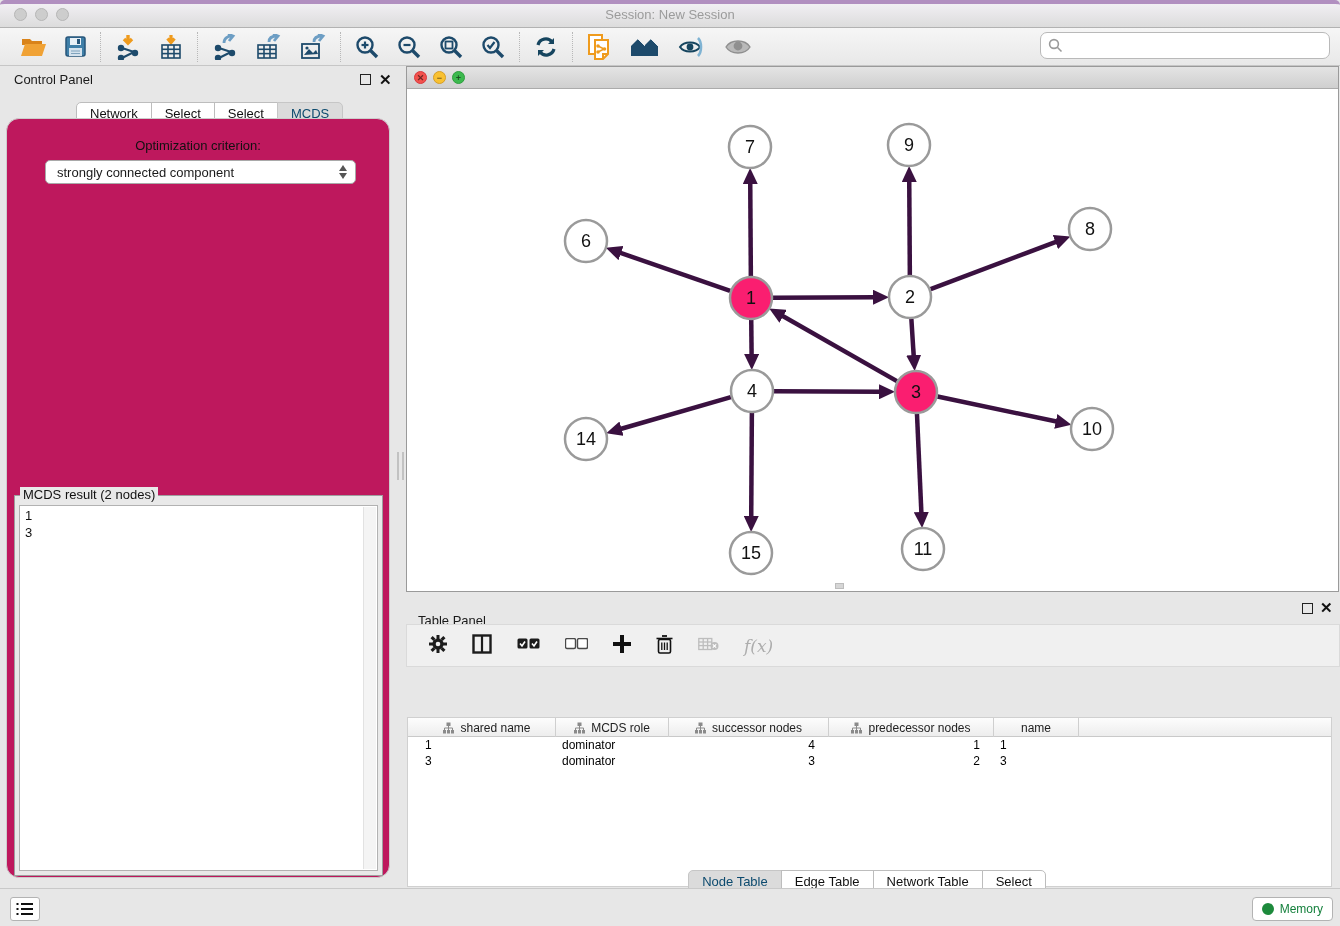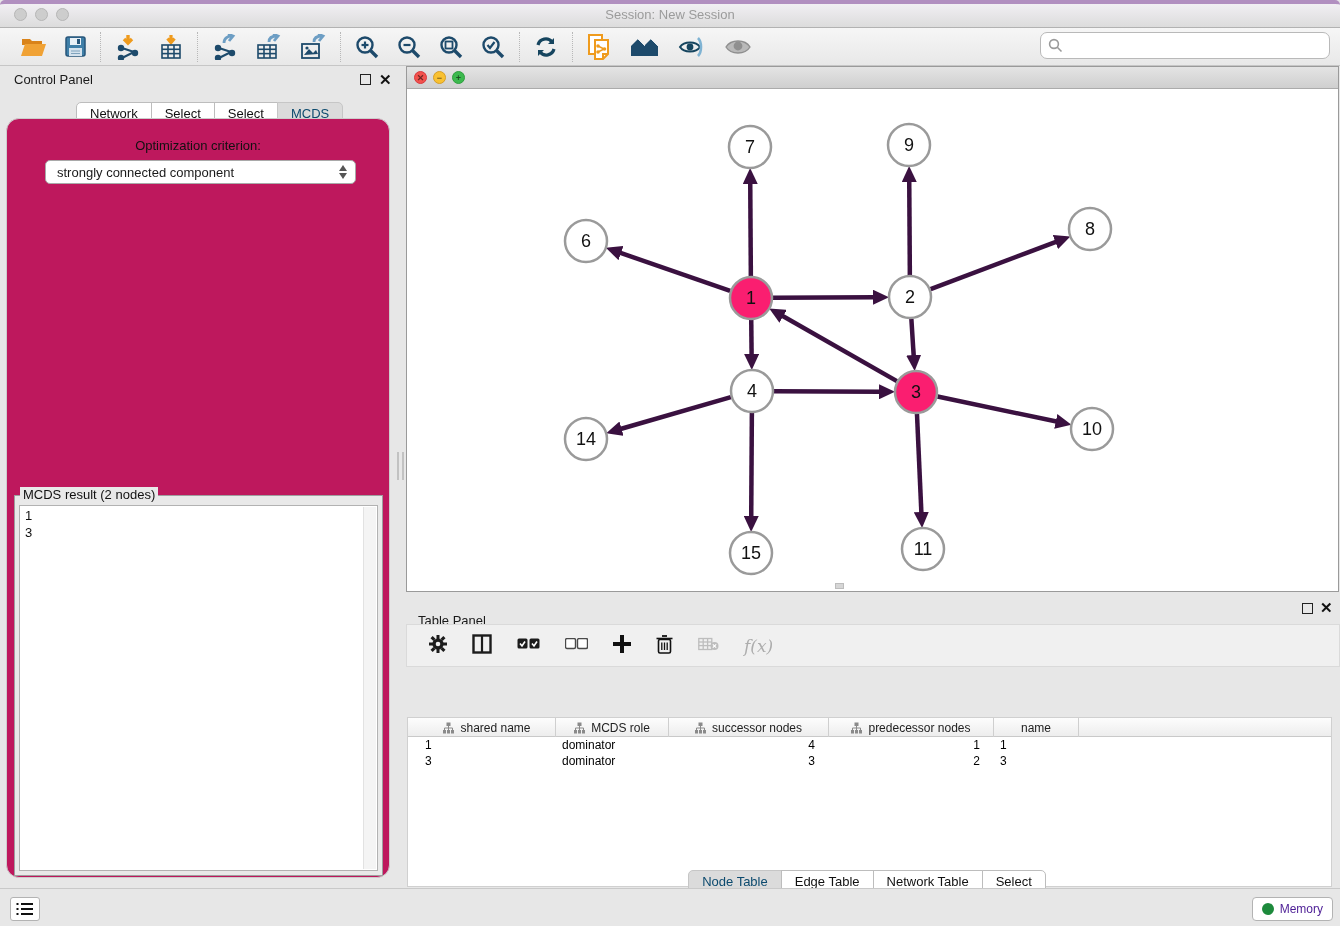--- a/index.html
+++ b/index.html
@@ -135,21 +135,21 @@
   
   .statusbar { left:0; top:888px; width:1340px; height:38px; background:#e7e7e7; border-top:1px solid #c9c9c9; }
   .list-btn {
     position:absolute; left:10px; top:8px; width:30px; height:24px;
     background:#fff; border:1px solid #b3b3b3; border-radius:3px;
     display:flex; align-items:center; justify-content:center;
   }
   .memory-btn {
     position:absolute; right:7px; top:8px; height:24px; padding:0 9px;
     background:#fff; border:1px solid #b3b3b3; border-radius:4px;
-    display:flex; align-items:center; gap:6px; font-size:12px; color:#4c1d95;
+    display:flex; align-items:center; gap:6px; font-size:12px; color:#15803d;
   }
   .memdot { width:12px; height:12px; border-radius:50%; background:#1d8a3c; }
   .fx { font-family:"DejaVu Serif", serif; font-style:italic; color:#adadad; font-size:17px; }
 </style>
 </head>
 <body>
 
 <div class="abs titlebar">
   <div class="tl" style="left:14px"></div>
   <div class="tl" style="left:35px"></div>

